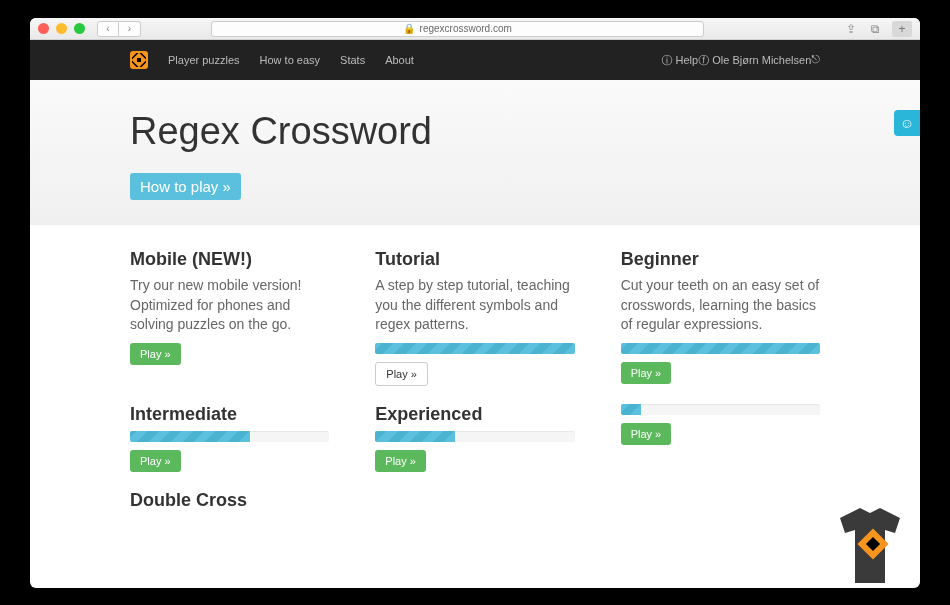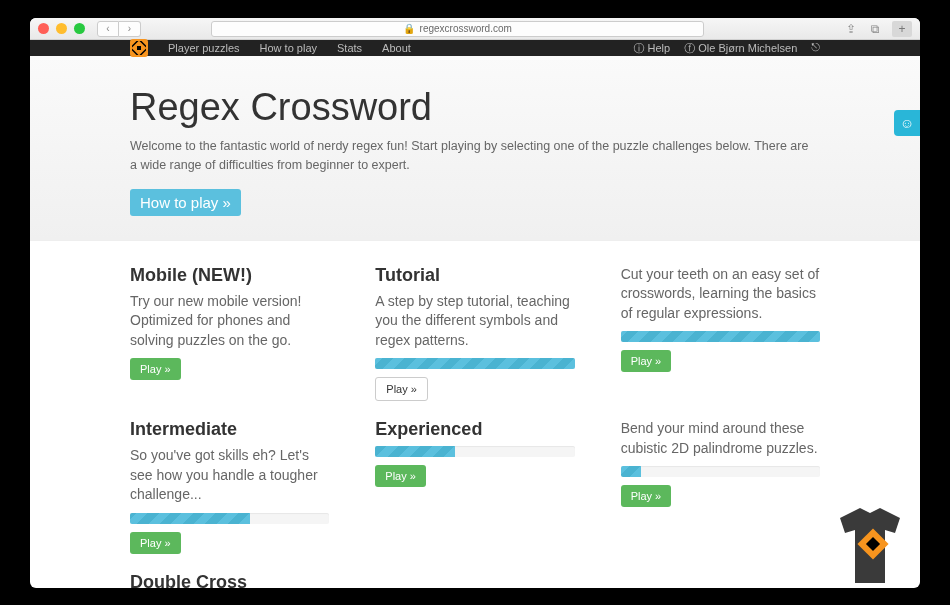--- a/index.html
+++ b/index.html
@@ -45,47 +45,47 @@
     flex:1; margin:0 140px 0 70px; height:16px;
     background:#fdfdfd; border:1px solid #ccc; border-radius:3px;
     display:flex; align-items:center; justify-content:center;
     font-size:10px; color:#6a6a6a; gap:4px;
   }
   .toolbar-right{ display:flex; gap:10px; align-items:center; }
   .toolbar-icon{ width:14px; height:14px; color:#888; font-size:12px; display:flex; align-items:center; justify-content:center;}
   .new-tab{ width:20px; height:16px; background:#d8d8d8; border-radius:2px; display:flex; align-items:center; justify-content:center; font-size:12px; color:#777;}
   
   .navbar {
-    height: 16px;
+    height: 40px;
     background: #222;
     display: flex;
     align-items: center;
     padding: 0 100px;
     font-size: 11px;
     color: #bbb;
   }
   .logo {
     width: 18px; height: 18px; background:#f7941e; border-radius:3px;
     display:flex; align-items:center; justify-content:center; color:#000; font-weight:bold;
     margin-right: 20px;
   }
   .nav-link { margin-right: 20px; cursor:pointer; }
   .nav-spacer { flex:1; }
-  .nav-right { display:flex; gap:14px; }
+  .nav-right { display:flex; }
 
   .hero {
     background: linear-gradient(#fafafa, #f0f0f0);
     padding: 30px 100px 24px 100px;
     border-bottom: 1px solid #eee;
   }
   .hero h1 {
     font-size: 38px;
     font-weight: 400;
     color: #333;
-    margin-bottom: 8px;
+    margin-bottom: 20px;
   }
   .hero p {
     font-size: 12.5px;
     color: #666;
     line-height: 1.5;
     margin-bottom: 14px;
     max-width: 680px;
   }
   .btn-info {
     display:inline-block;
@@ -195,61 +195,60 @@
   </div>
 
   <div class="navbar">
     <div class="logo">
       <svg width="14" height="14" viewBox="0 0 14 14">
           <rect x="1" y="1" width="12" height="12" fill="none" stroke="#000" stroke-width="1.5" transform="rotate(45 7 7)"></rect>
           <rect x="5" y="5" width="4" height="4" fill="#000"></rect>
         </svg>
     </div>
     <span class="nav-link">Player puzzles</span>
-    <span class="nav-link">How to play</span>
+    <span class="nav-link">How to easy</span>
     <span class="nav-link">Stats</span>
     <span class="nav-link">About</span>
     <div class="nav-spacer"></div>
     <div class="nav-right">
       <span>
         <span>ⓘ </span><span>Help</span>
       </span>
       <span>
         <span>ⓕ </span><span>Ole Bjørn Michelsen</span>
       </span>
       <span>⎋</span>
     </div>
   </div>
 
   <div class="hero">
     <h1>Regex Crossword</h1>
-    <p>Welcome to the fantastic world of nerdy regex fun! Start playing by selecting one of the puzzle challenges below. There are a wide range of difficulties from beginner to expert.</p>
     <button class="btn-info">How to play »</button>
   </div>
 
   <div class="feedback-tab">
     <span>☺</span>
   </div>
 
   <div class="content" id="content">
 
   <div class="card"><h3>Mobile (NEW!)</h3><p>Try our new mobile version! Optimized for phones and solving puzzles on the go.</p><button class="btn-play">Play »</button></div>
       <div class="card"><h3>Tutorial</h3><p>A step by step tutorial, teaching you the different symbols and regex patterns.</p><div class="progress">
           <div class="progress-bar" style="width: 100%;"></div>
         </div><button class="btn-play-default">Play »</button></div>
-      <div class="card"><p>Cut your teeth on an easy set of crosswords, learning the basics of regular expressions.</p><div class="progress">
+      <div class="card"><h3>Beginner</h3><p>Cut your teeth on an easy set of crosswords, learning the basics of regular expressions.</p><div class="progress">
           <div class="progress-bar" style="width: 100%;"></div>
         </div><button class="btn-play">Play »</button></div>
-      <div class="card"><h3>Intermediate</h3><p>So you've got skills eh? Let's see how you handle a tougher challenge...</p><div class="progress">
+      <div class="card"><h3>Intermediate</h3><div class="progress">
           <div class="progress-bar" style="width: 60%;"></div>
         </div><button class="btn-play">Play »</button></div>
       <div class="card"><h3>Experienced</h3><div class="progress">
           <div class="progress-bar" style="width: 40%;"></div>
         </div><button class="btn-play">Play »</button></div>
-      <div class="card"><p>Bend your mind around these cubistic 2D palindrome puzzles.</p><div class="progress">
+      <div class="card"><div class="progress">
           <div class="progress-bar" style="width: 10%;"></div>
         </div><button class="btn-play">Play »</button></div>
       <div class="card">
         <h3>Double Cross</h3>
       </div>
     </div>
 
   <div class="tshirt">
     <svg width="110" height="100" viewBox="0 0 110 100">
       <path d="M20 20 L40 10 L50 15 L60 10 L80 20 L75 35 L65 32 L65 85 L35 85 L35 32 L25 35 Z" fill="#3a3a3a"></path>

